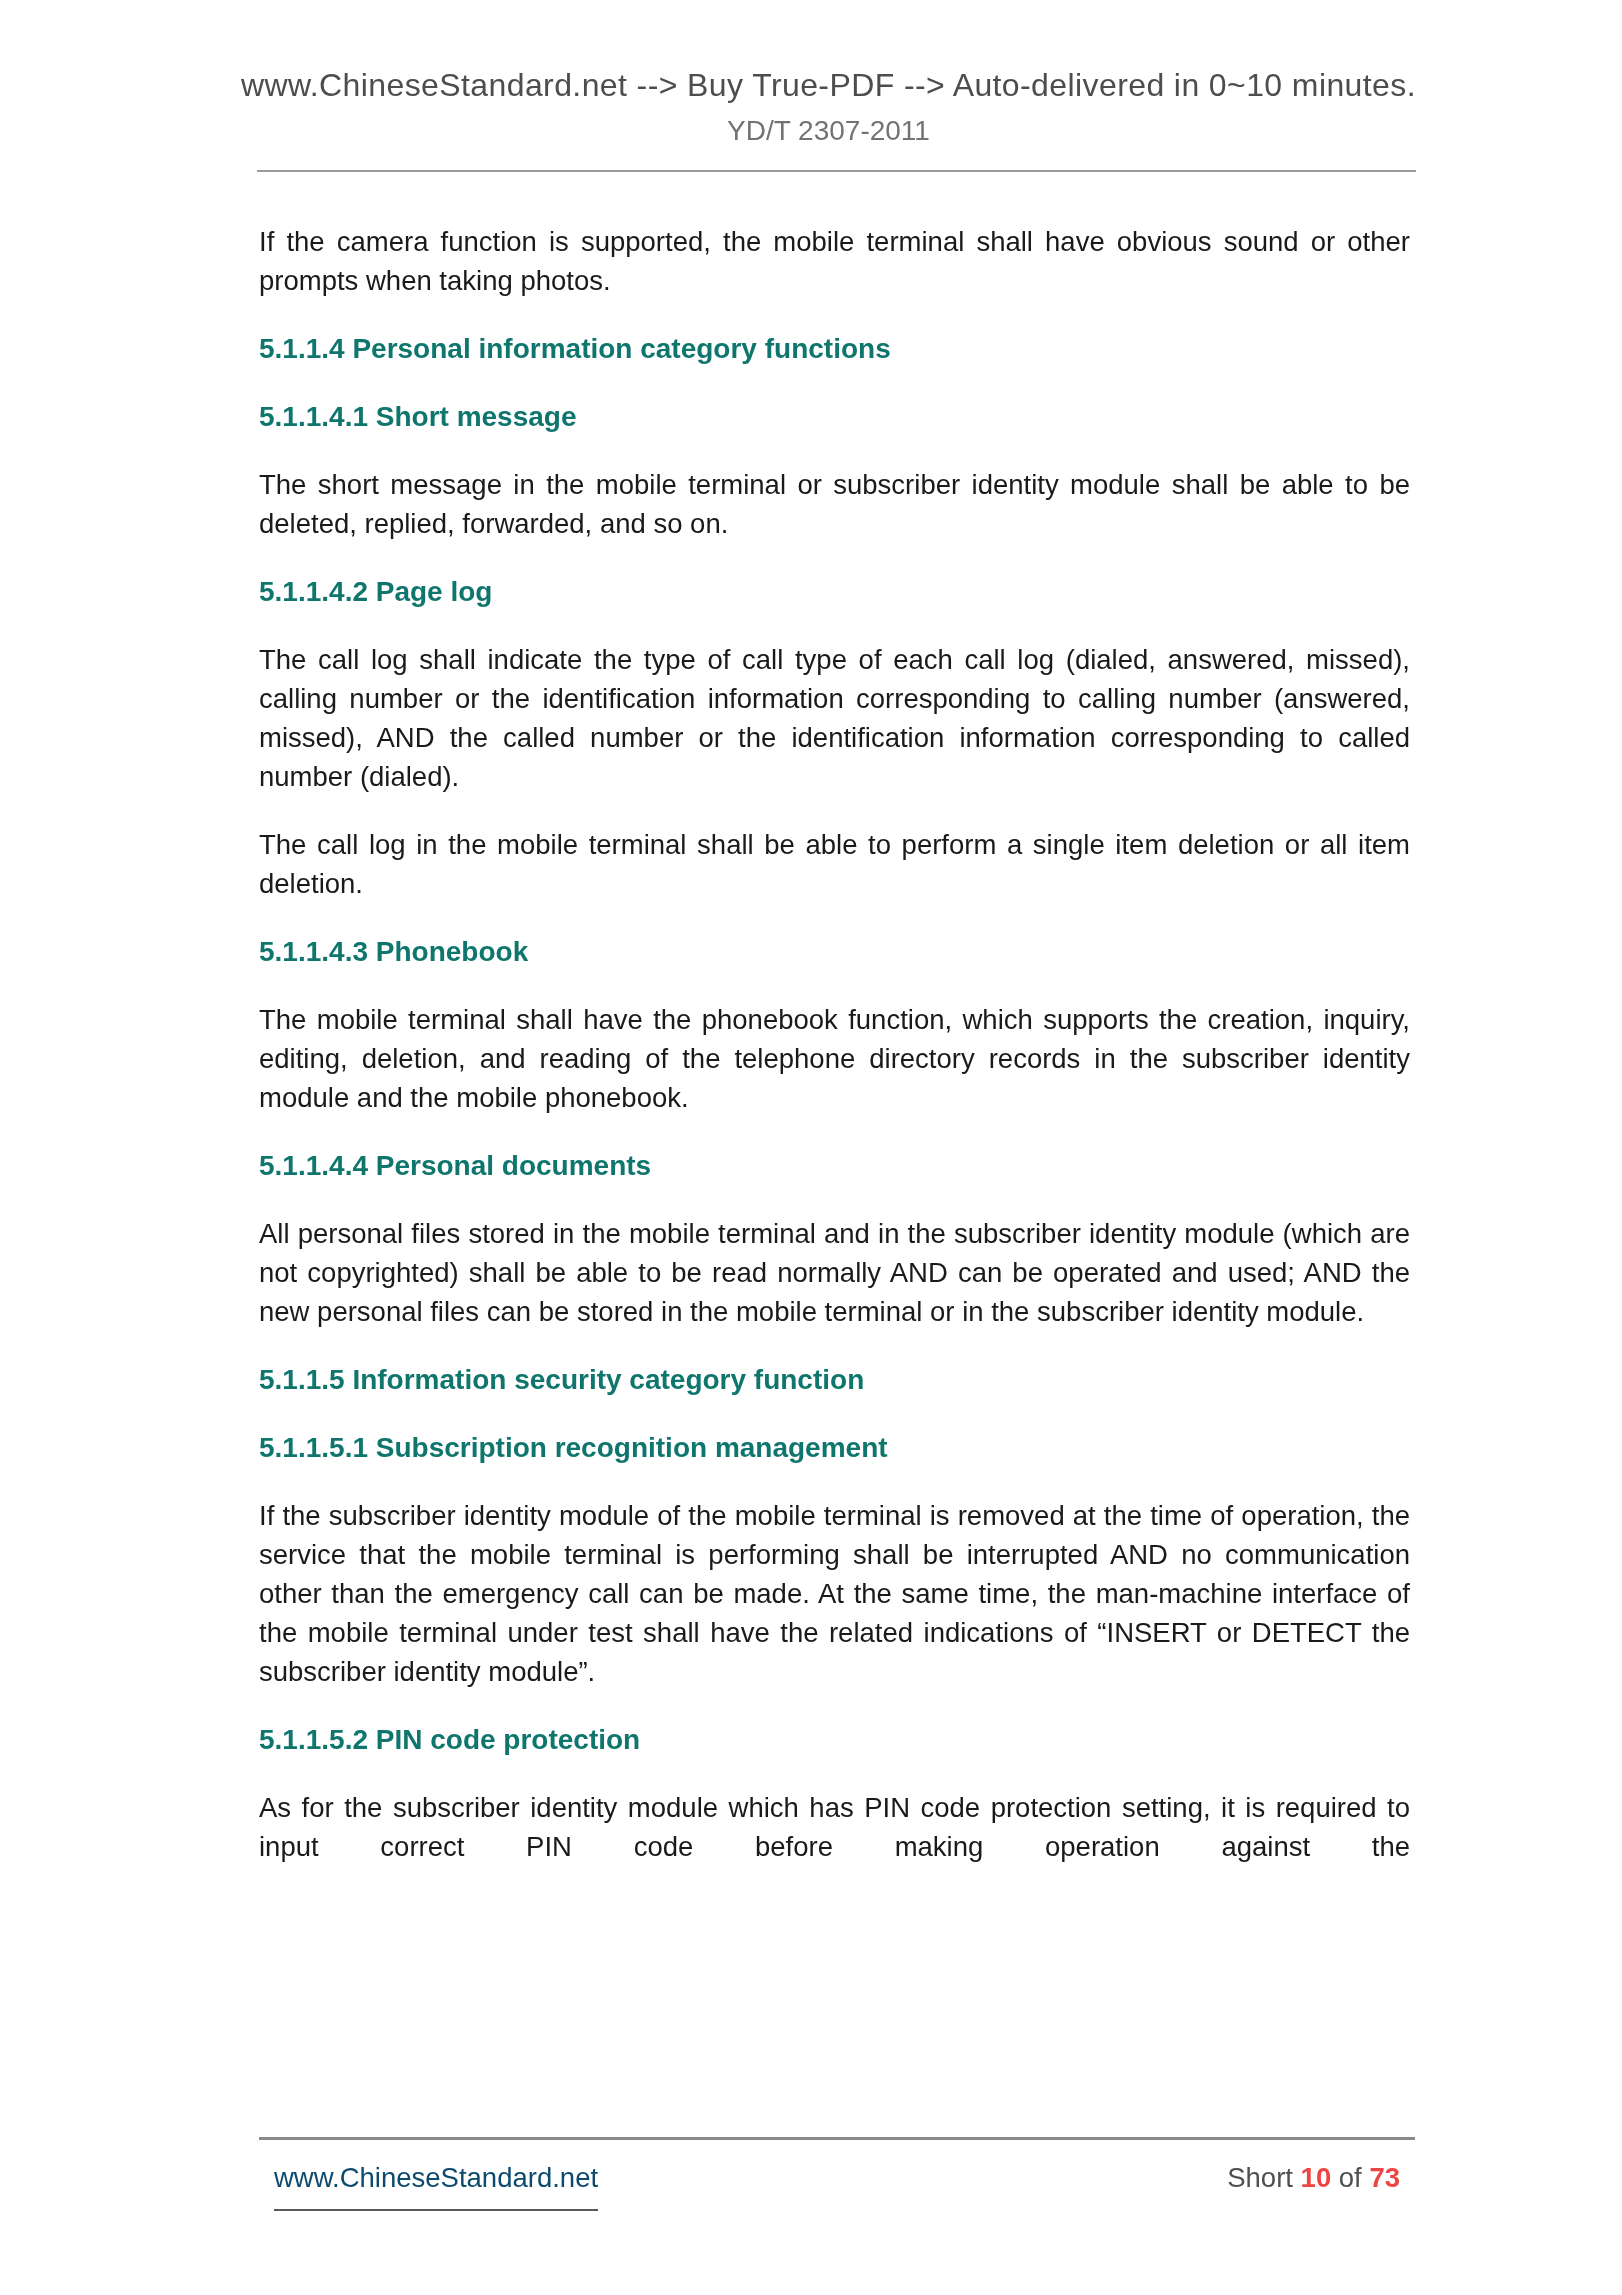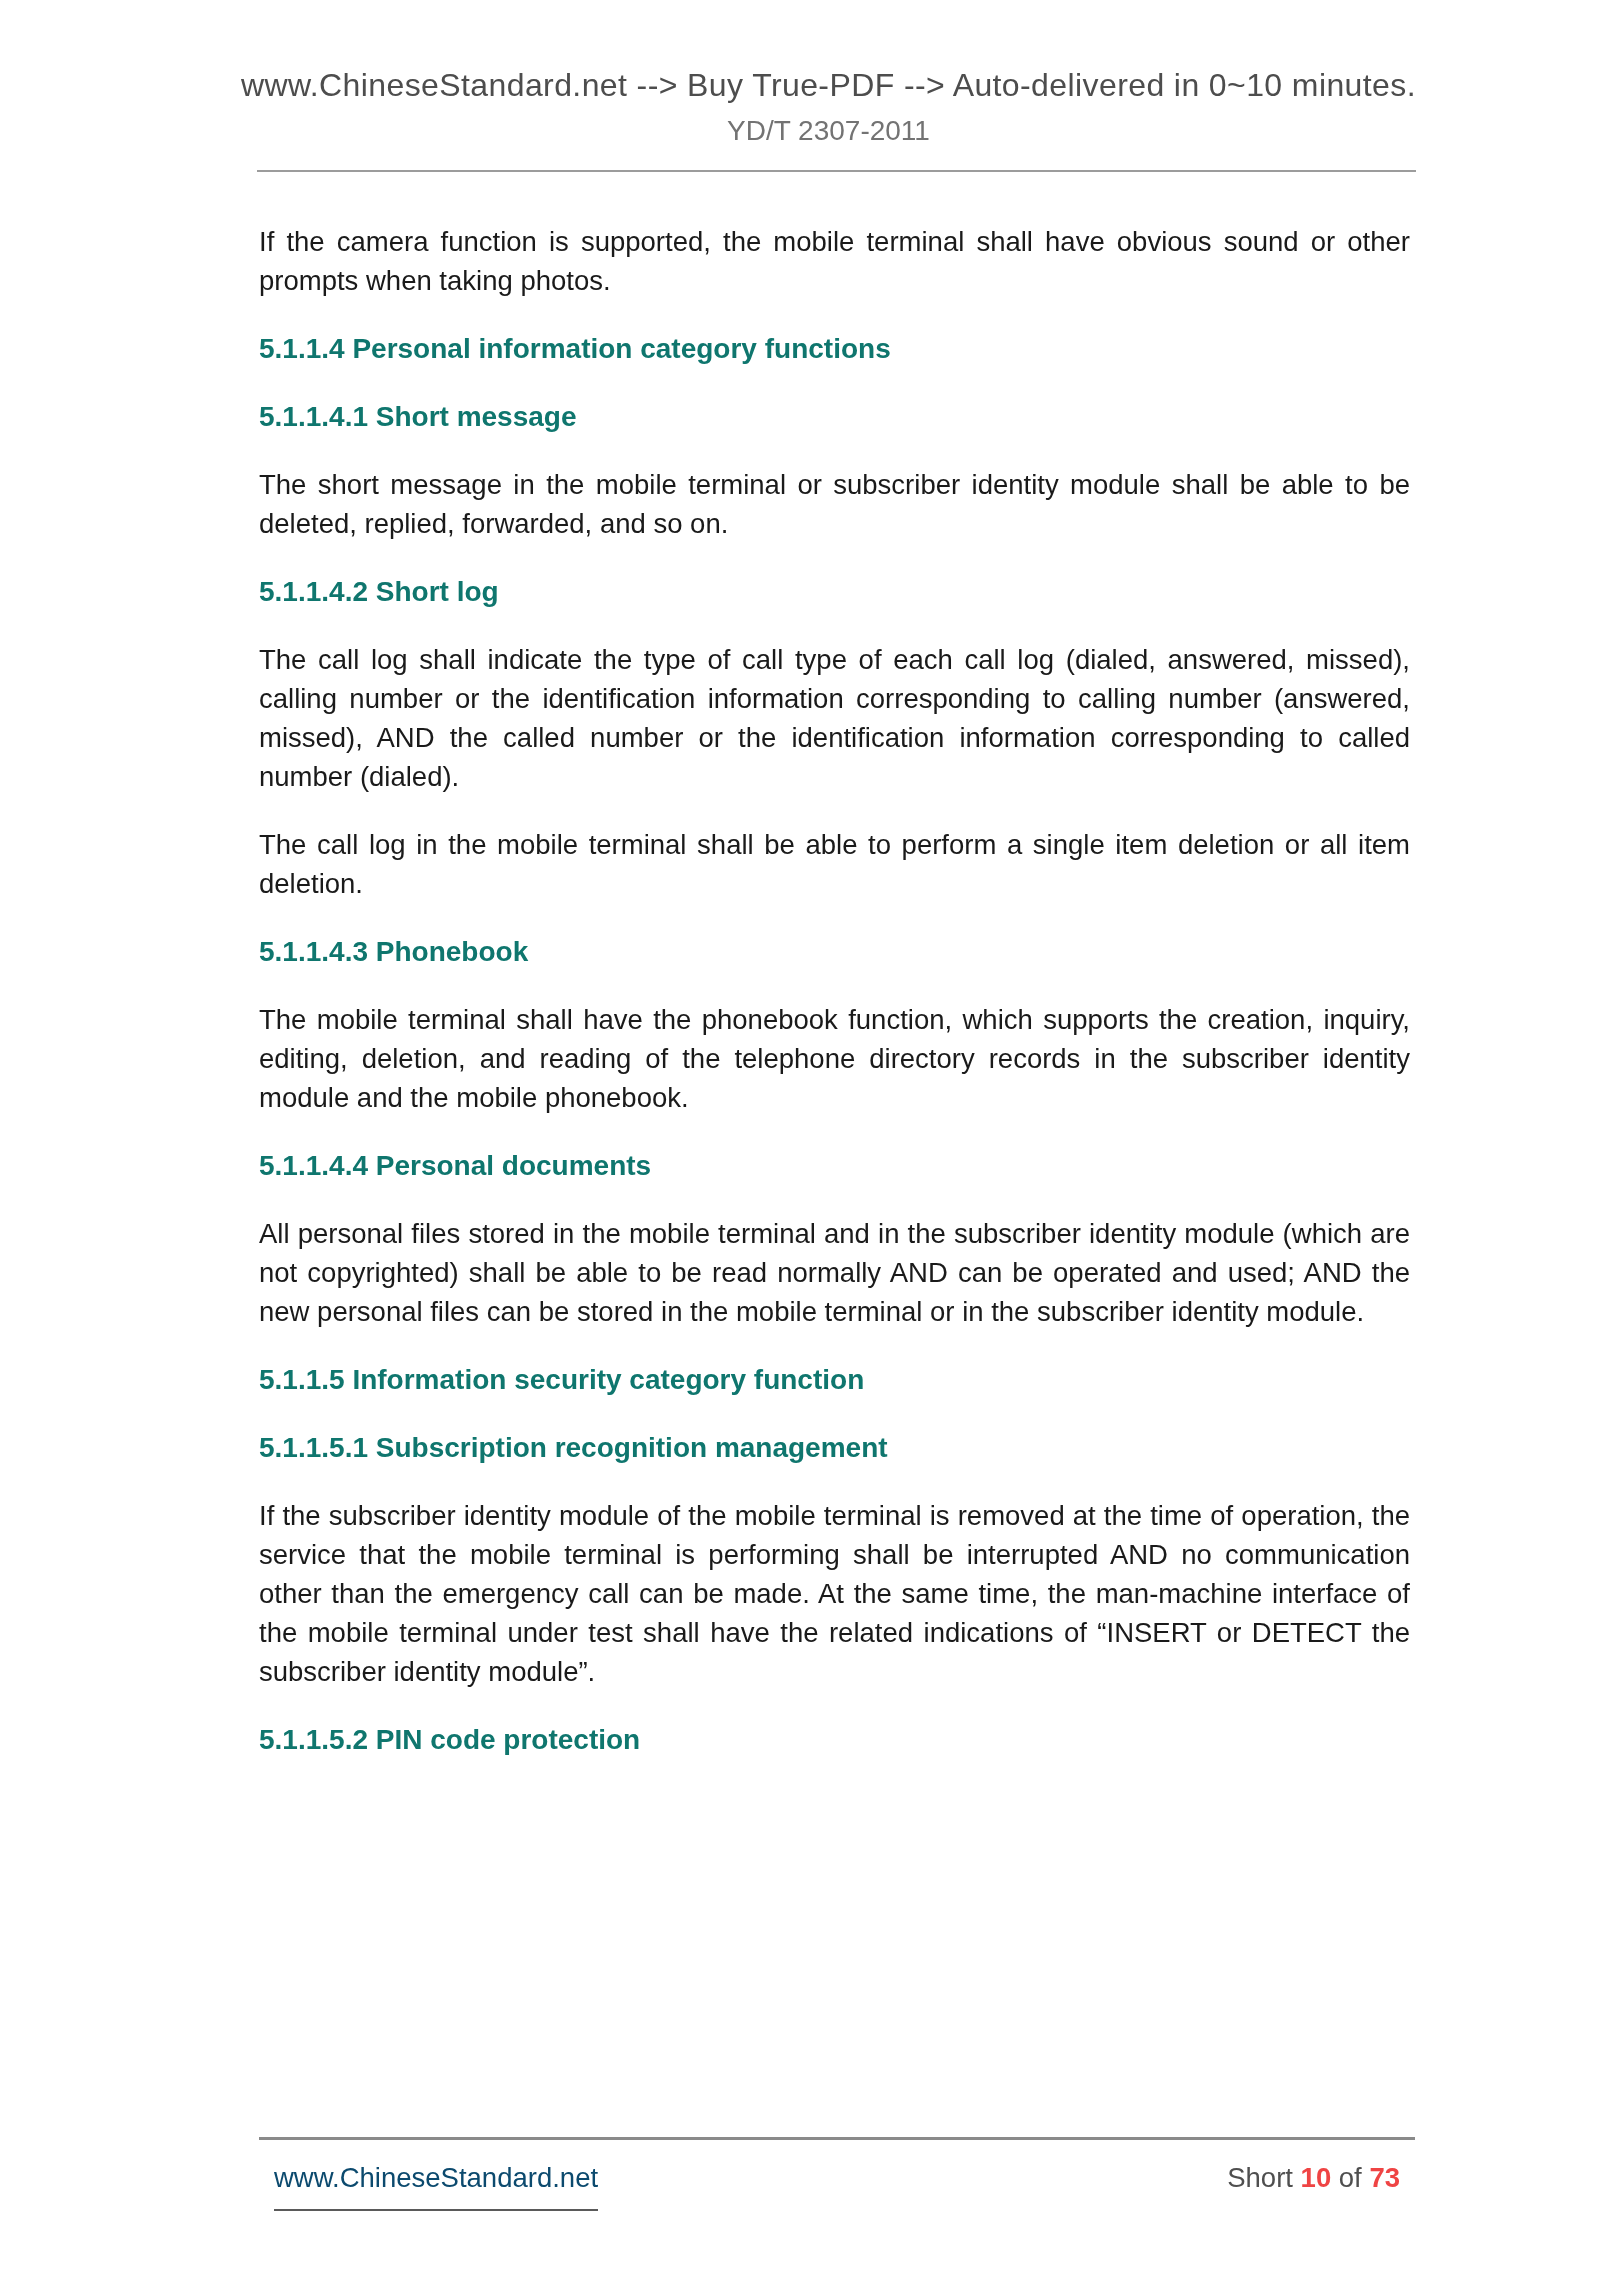--- a/index.html
+++ b/index.html
@@ -104,31 +104,32 @@
     <div class="doc-code">YD/T 2307-2011</div>
   </div>
 
   <hr class="rule">
 
   <div class="content">
     <div class="p">If the camera function is supported, the mobile terminal shall have obvious sound or other prompts when taking photos.</div>
     <div class="h">5.1.1.4 Personal information category functions</div>
     <div class="h">5.1.1.4.1 Short message</div>
     <div class="p">The short message in the mobile terminal or subscriber identity module shall be able to be deleted, replied, forwarded, and so on.</div>
-    <div class="h">5.1.1.4.2 Short log</div>
+    <div class="h">5.1.1.4.2 Page log</div>
     <div class="p">The call log shall indicate the type of call type of each call log (dialed, answered, missed), calling number or the identification information corresponding to calling number (answered, missed), AND the called number or the identification information corresponding to called number (dialed).</div>
     <div class="p">The call log in the mobile terminal shall be able to perform a single item deletion or all item deletion.</div>
     <div class="h">5.1.1.4.3 Phonebook</div>
     <div class="p">The mobile terminal shall have the phonebook function, which supports the creation, inquiry, editing, deletion, and reading of the telephone directory records in the subscriber identity module and the mobile phonebook.</div>
     <div class="h">5.1.1.4.4 Personal documents</div>
     <div class="p">All personal files stored in the mobile terminal and in the subscriber identity module (which are not copyrighted) shall be able to be read normally AND can be operated and used; AND the new personal files can be stored in the mobile terminal or in the subscriber identity module.</div>
     <div class="h">5.1.1.5 Information security category function</div>
     <div class="h">5.1.1.5.1 Subscription recognition management</div>
     <div class="p">If the subscriber identity module of the mobile terminal is removed at the time of operation, the service that the mobile terminal is performing shall be interrupted AND no communication other than the emergency call can be made. At the same time, the man-machine interface of the mobile terminal under test shall have the related indications of “INSERT or DETECT the subscriber identity module”.</div>
     <div class="h">5.1.1.5.2 PIN code protection</div>
+    <div class="p cut">As for the subscriber identity module which has PIN code protection setting, it is required to input correct PIN code before making operation against the</div>
   </div>
 
   <div class="footer">
     <hr class="footer-rule">
     <div class="footer-row">
       <a class="footer-link">www.ChineseStandard.net</a>
       <div class="page-indicator"><span>Short</span> <span class="num">10</span> <span>of</span> <span class="num">73</span></div>
     </div>
   </div>
 

